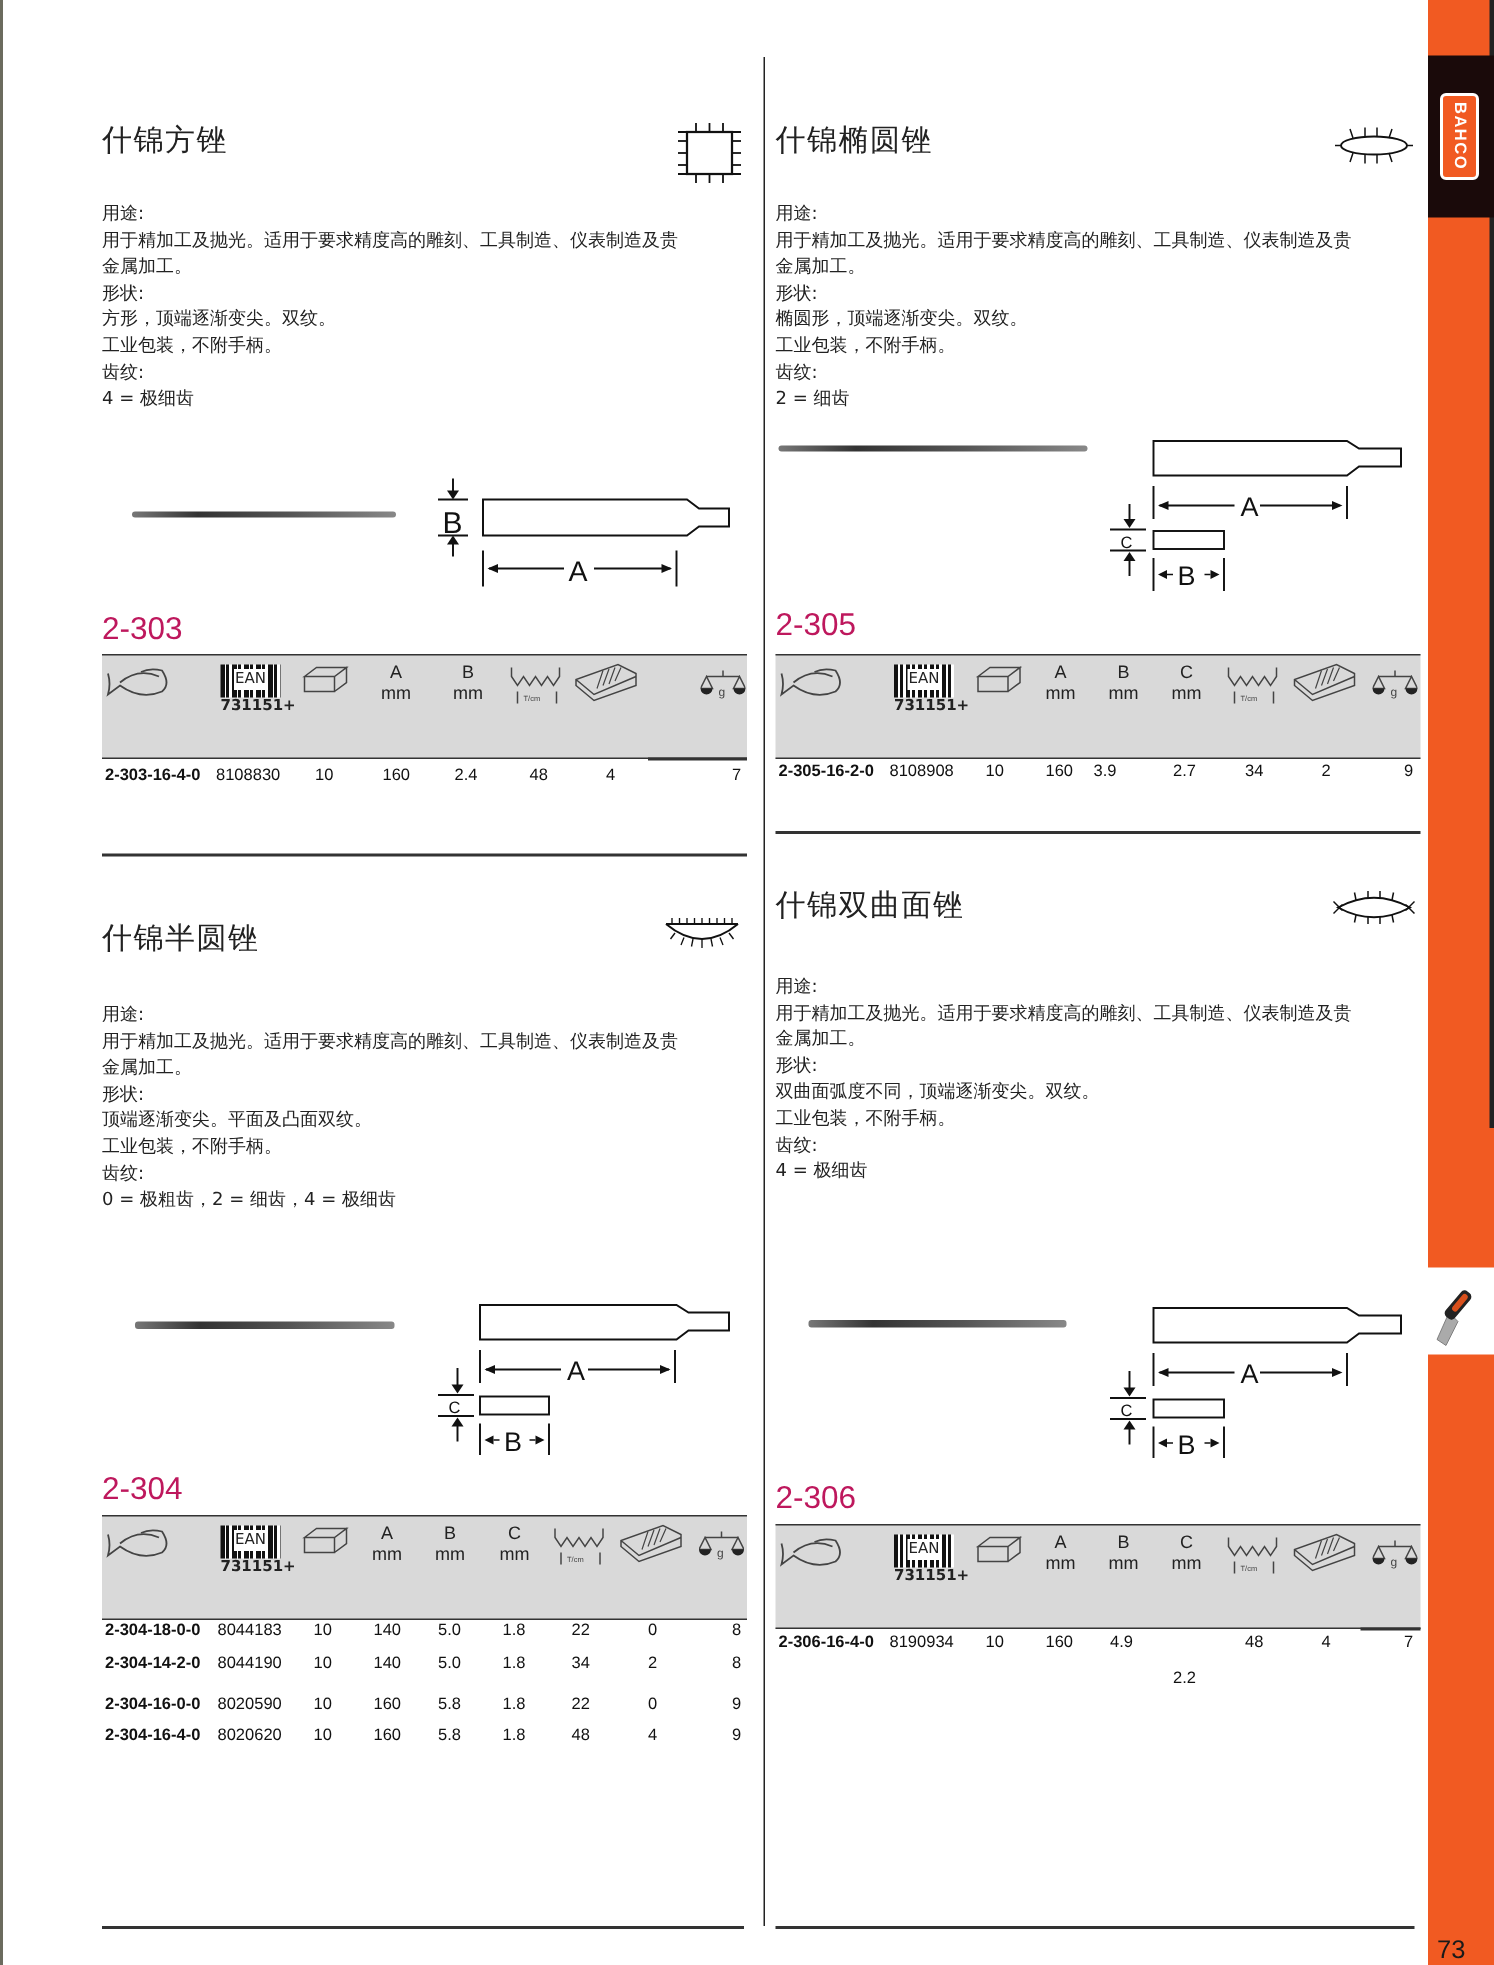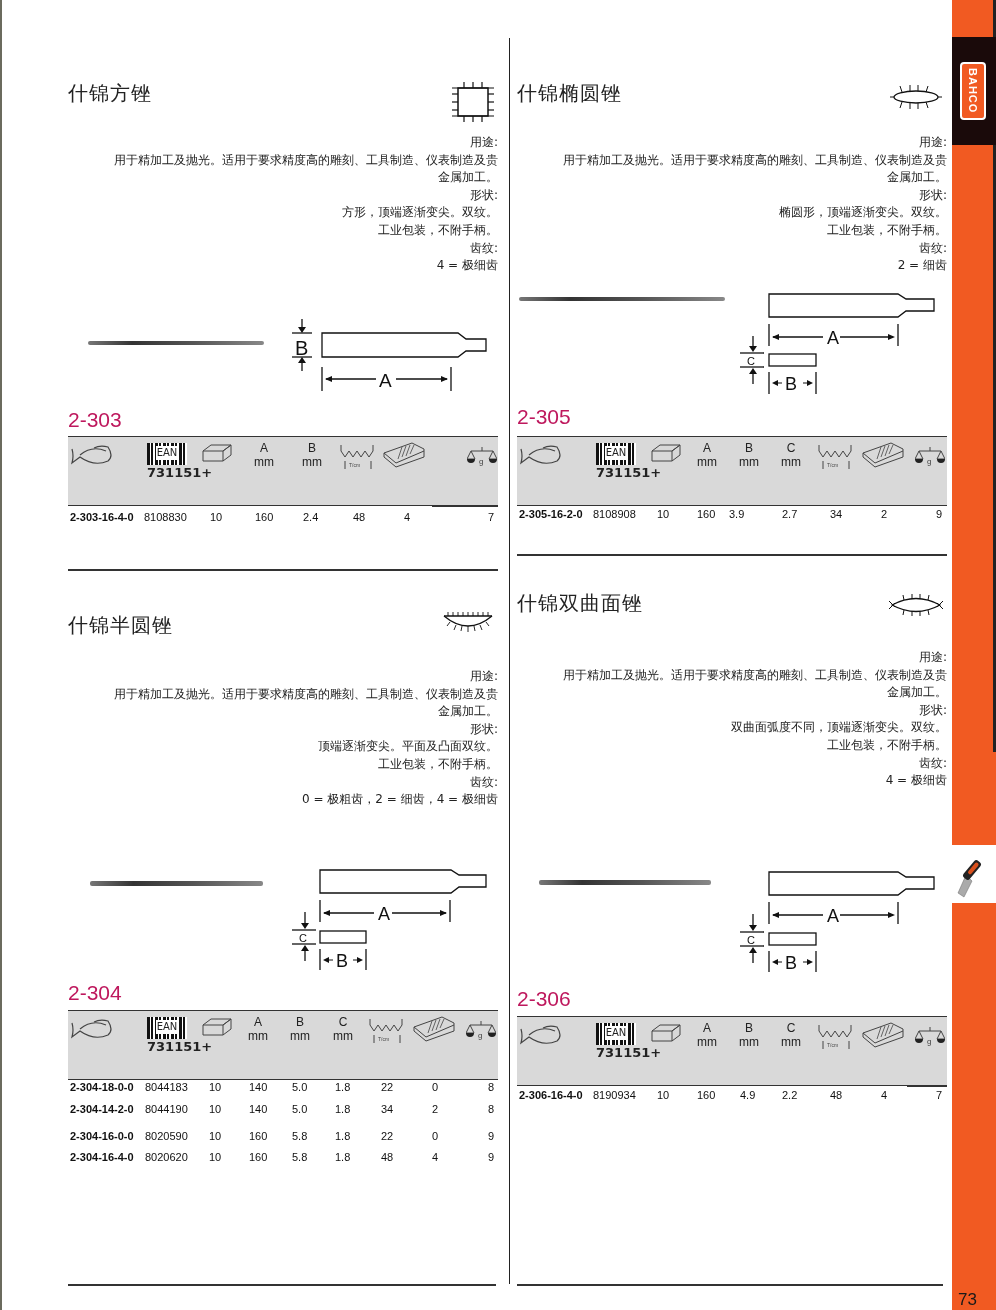--- a/index.html
+++ b/index.html
@@ -12,37 +12,37 @@
   .side-strip { position: absolute; left: 952px; top: 0; width: 44px; height: 1310px; background: #f15a22; }
   .logo-band { position: absolute; left: 952px; top: 37px; width: 44px; height: 108px; background: #1a0a0a; }
   .logo-badge { position: absolute; left: 960px; top: 62px; width: 26px; height: 58px; background: #f15a22; border-radius: 4px; border: 2px solid #fff; display: flex; align-items: center; justify-content: center; }
   .logo-text { writing-mode: vertical-rl; color: #fff; font-weight: bold; font-size: 11px; letter-spacing: 1px; font-family: "Liberation Sans", sans-serif; }
   .dark-edge { position: absolute; left: 993px; top: 0; width: 3px; height: 752px; background: #222; }
   .tool-panel { position: absolute; left: 952px; top: 845px; width: 44px; height: 58px; background: #fff; }
   .page-num { position: absolute; left: 958px; top: 1290px; font-size: 17px; color: #1a1a1a; font-family: "Liberation Sans", sans-serif; }
   .sec-title { position: absolute; font-size: 20px; color: #222; letter-spacing: 1px; }
   .sec-icon { position: absolute; }
   .desc { position: absolute; font-size: 12px; line-height: 17.6px; color: #222; width: 430px; }
-  .desc div { white-space: pre-wrap; text-align: right; }
+  .desc div { white-space: pre-wrap; }
 
   .file-img { position: absolute; height: 4px; background: linear-gradient(90deg, #777 0%, #333 25%, #555 60%, #888 100%); border-radius: 2px; }
 
   .model { position: absolute; font-size: 21px; color: #be185d; font-family: "Liberation Sans", sans-serif; }
 
   .spec-head { position: absolute; background: #d9d9d9; border-top: 1.5px solid #333; border-bottom: 1.5px solid #333; height: 70px; }
   .col-head { position: absolute; top: 4px; font-size: 12px; text-align: center; line-height: 14px; color: #222; font-family: "Liberation Sans", sans-serif; }
 
   .spec-row { position: absolute; font-size: 11px; color: #111; font-family: "Liberation Sans", sans-serif; height: 16px; }
   .spec-row span { position: absolute; top: 0; white-space: nowrap; }
   .spec-row .c0 { font-weight: bold; }
 
   .ean { position: absolute; width: 40px; height: 33px; padding-left: 13px; }
   .ean .bars { position: absolute; left: 0; top: 0; width: 40px; height: 22px; background: repeating-linear-gradient(90deg, #111 0 3px, #fff 3px 4px, #111 4px 6px, #fff 6px 8px); }
   .ean .lbl { position: absolute; left: 9px; top: 3px; width: 22px; height: 14px; background: #fff; font-size: 10px; text-align: center; line-height: 14px; color: #222; }
-  .ean .num { position: absolute; left: 0; top: 22px; font-size: 13px; font-weight: bold; color: #222; white-space: nowrap; }
+  .ean .num { position: absolute; left: 0; top: 22px; font-size: 10px; font-weight: bold; color: #222; white-space: nowrap; }
 
   .hr { position: absolute; height: 1.5px; background: #333; }
 </style>
 </head>
 <body>
 
 <div class="left-rule"></div>
 <div class="center-rule"></div>
 
 <div class="side-strip"></div>
@@ -540,19 +540,19 @@
         <text x="12" y="19" font-size="8" fill="#444">g</text>
       </svg>
   </div>
   <div class="hr" style="left:907px;top:1085px;width:40px;"></div>
   <div class="spec-row" style="left:517px;top:1089px;width:430px;">
     <span class="c0" style="left:2px;">2-306-16-4-0</span>
     <span style="left:76px;">8190934</span>
     <span style="left:140px;">10</span>
     <span style="left:180px;">160</span>
     <span style="left:223px;">4.9</span>
-    <span style="left:265px;">2.2</span>
+    <span style="left:265px;margin-top:24px;">2.2</span>
     <span style="left:313px;">48</span>
     <span style="left:364px;">4</span>
     <span style="left:419px;">7</span>
   </div>
   <div class="hr" style="left:517px;top:1284px;width:426px;"></div>
 </div>
 
 </body></html>

